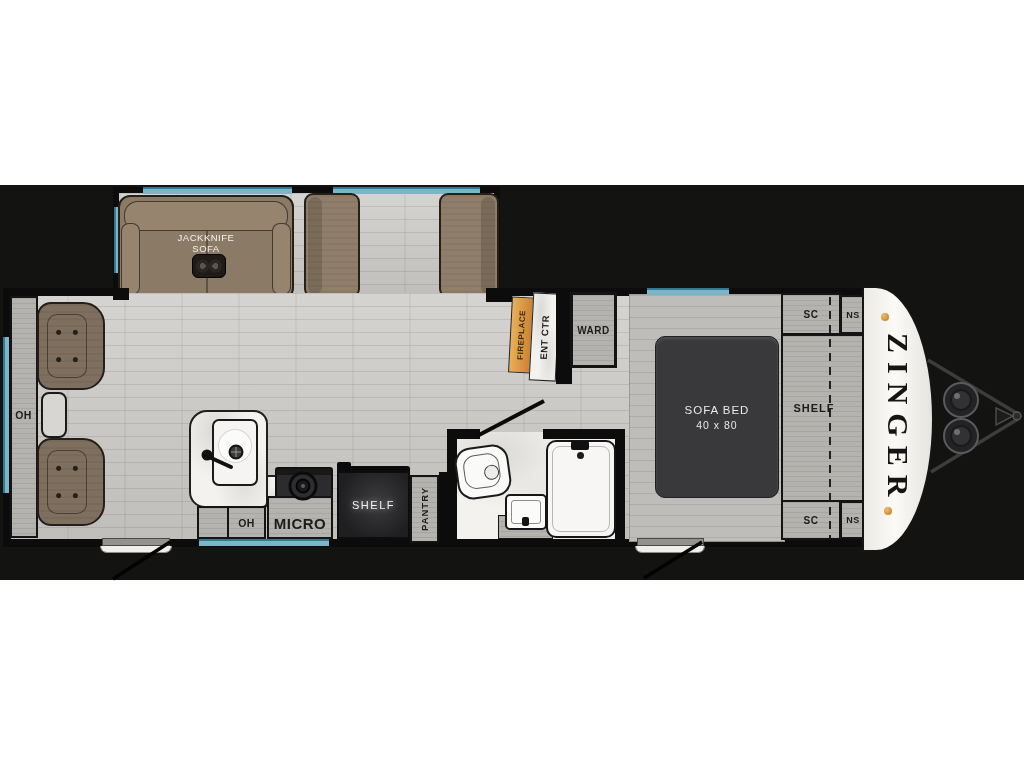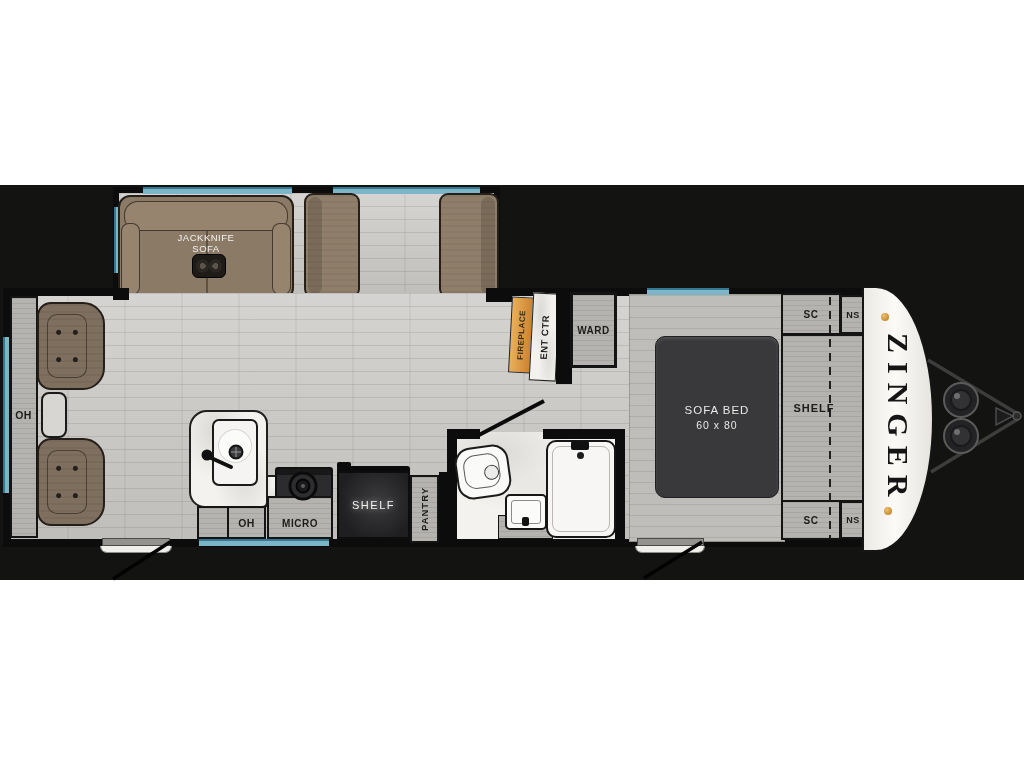--- a/index.html
+++ b/index.html
@@ -123,21 +123,21 @@
 
   <div class="abs" style="left:275px;top:467px;width:58px;height:31px;background:#2c2c2e;border:2px solid #101010;border-radius:3px;box-sizing:border-box;">
     <div class="abs" style="left:0;top:0;right:0;height:6px;background:#181818;"></div>
   </div>
 
   <div class="abs cab" style="left:197px;top:506px;width:69px;height:33px;">
     <div class="abs" style="left:28px;top:0;bottom:0;width:2px;background:#141414;"></div>
     <div class="abs lbl center" style="left:30px;right:0;top:0;bottom:0;font-size:10.5px;justify-content:center;">OH</div>
   </div>
   <div class="abs cab" style="left:267px;top:496px;width:66px;height:43px;">
-    <div class="abs lbl center" style="left:0;right:0;top:12px;bottom:0;font-size:10px;justify-content:center;">MICRO</div>
+    <div class="abs lbl center" style="left:0;right:0;top:12px;bottom:0;font-size:15px;justify-content:center;">MICRO</div>
   </div>
 
   <div class="abs" style="left:337px;top:462px;width:14px;height:7px;background:#0a0a0a;border-radius:2px;"></div>
   <div class="abs" style="left:337px;top:466px;width:73px;height:7px;background:#0a0a0a;border-radius:3px;"></div>
   <div class="abs center" style="left:337px;top:471px;width:73px;height:68px;border:2px solid #0d0d0d;box-sizing:border-box;
     background:radial-gradient(circle at 55% 45%, #3c3c3e, #1f1f21 75%);">
     <span class="lblW" style="font-size:11px;letter-spacing:1.5px;text-shadow:0 0 6px rgba(255,255,255,0.65);">SHELF</span>
   </div>
 
   <div class="abs cab center" style="left:410px;top:475px;width:29px;height:68px;">
@@ -177,21 +177,21 @@
   </div>
   <div class="abs wall" style="left:556px;top:290px;width:16px;height:94px;"></div>
   <div class="abs cab center" style="left:570px;top:292px;width:47px;height:76px;border-width:3px;">
     <span class="lbl" style="font-size:10px;">WARD</span>
   </div>
 
   <div class="abs wood2" style="left:629px;top:294px;width:154px;height:246px;"></div>
   <div class="abs" style="left:655px;top:336px;width:124px;height:162px;background:#39393b;border:1px solid #202022;border-radius:10px;box-sizing:border-box;
     box-shadow:inset 0 2px 3px rgba(255,255,255,0.12);display:flex;flex-direction:column;align-items:center;justify-content:center;gap:3px;">
     <span class="lblW" style="font-size:11.5px;letter-spacing:1px;color:#e9e8e6;">SOFA BED</span>
-    <span class="lblW" style="font-size:10.5px;letter-spacing:1px;color:#e9e8e6;">60 x 80</span>
+    <span class="lblW" style="font-size:10.5px;letter-spacing:1px;color:#e9e8e6;">40 x 80</span>
   </div>
 
   <div class="abs cab center" style="left:781px;top:293px;width:60px;height:42px;">
     <span class="lbl" style="font-size:10px;">SC</span>
   </div>
   <div class="abs cab center" style="left:840px;top:295px;width:26px;height:39px;">
     <span class="lbl" style="font-size:9px;">NS</span>
   </div>
   <div class="abs cab" style="left:781px;top:334px;width:85px;height:168px;">
     <div class="abs lbl center" style="left:0;width:62px;top:64px;height:16px;font-size:11px;letter-spacing:1px;justify-content:center;">SHELF</div>

